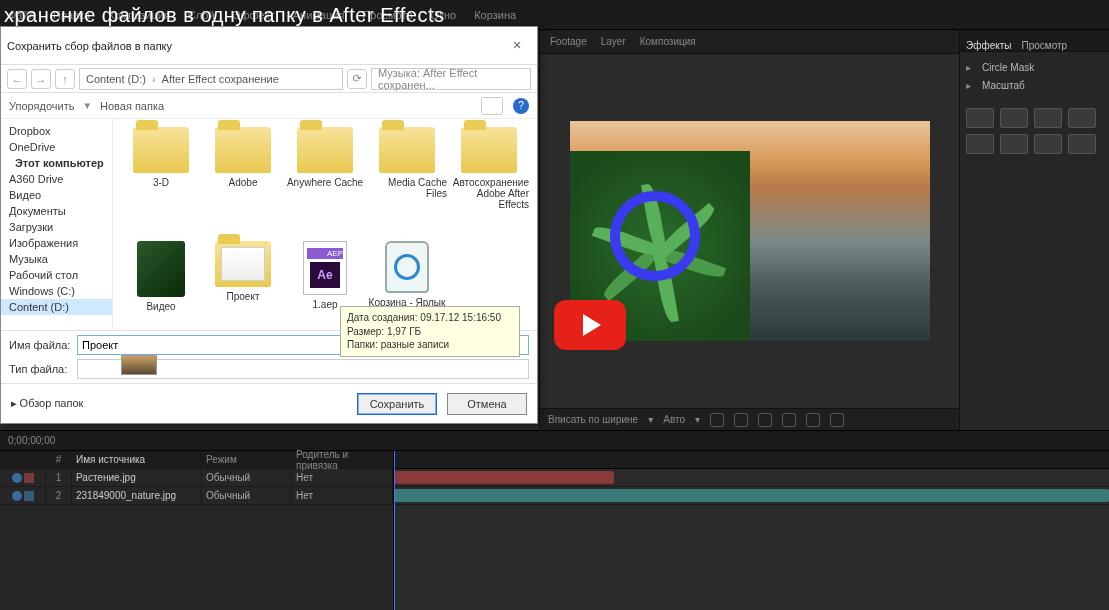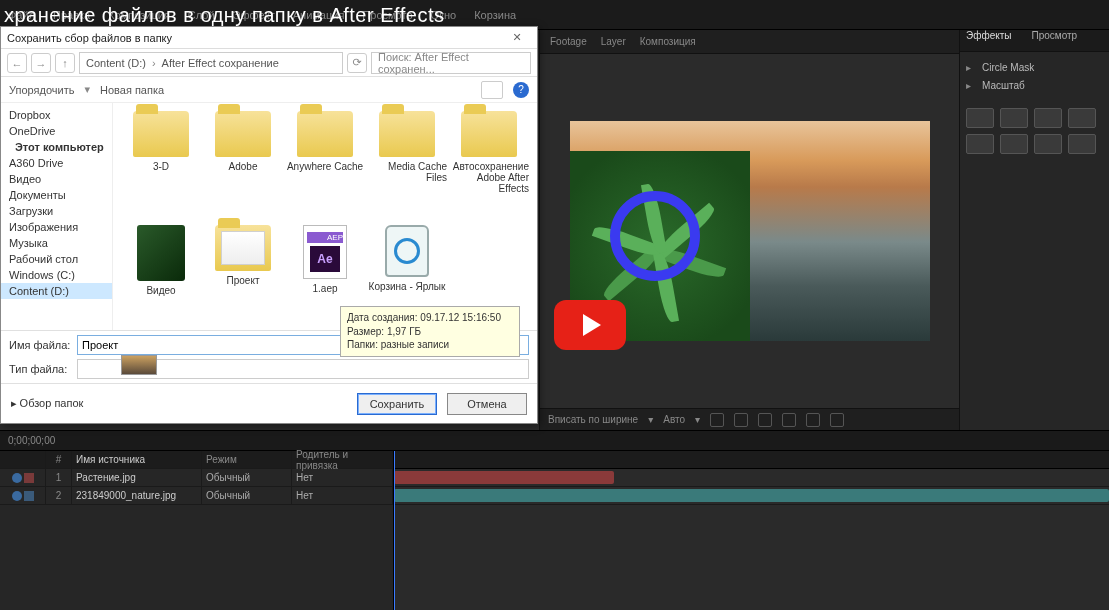--- a/index.html
+++ b/index.html
@@ -35,21 +35,21 @@
   .leaf.a { transform: rotate(-40deg); }
   .leaf.b { transform: rotate(80deg); }
   .leaf.c { transform: rotate(200deg); }
   .leaf.d { transform: rotate(260deg); }
   .circle-overlay { position: absolute; left: 40px; top: 70px; width: 90px; height: 90px; border: 10px solid #3a3af0; border-radius: 50%; }
   .viewer-footer { height: 22px; background: #1f1f1f; border-top: 1px solid #111; font-size: 10px; color: #888; display: flex; align-items: center; padding: 0 8px; gap: 10px; }
   .vf-ctrl { width: 14px; height: 14px; border: 1px solid #555; border-radius: 2px; display: inline-block; }
 
   
   .ae-right { width: 150px; background: #262626; border-left: 1px solid #111; font-size: 10px; color: #aaa; }
-  .panel-tabs { height: 22px; background: #1b1b1b; display: flex; align-items: flex-start; padding: 0 6px; gap: 20px; border-bottom: 1px solid #111; }
+  .panel-tabs { height: 22px; background: #1b1b1b; display: flex; align-items: flex-end; padding: 0 6px; gap: 10px; border-bottom: 1px solid #111; }
   .panel-tabs span.active { color: #ddd; }
   .eff-list { padding: 6px; }
   .eff-row { display: flex; align-items: center; gap: 6px; height: 18px; }
   .eff-row .tw { width: 10px; color: #888; }
   .eff-row .nm { flex: 1; color: #bbb; }
   .eff-icon-grid { display: grid; grid-template-columns: repeat(4, 28px); gap: 6px; padding: 8px 6px; }
   .eff-icon { width: 28px; height: 20px; background: #3a3a3a; border: 1px solid #555; border-radius: 2px; }
 
   
   .ae-timeline { position: absolute; left: 0; right: 0; top: 430px; bottom: 0; background: #222; border-top: 1px solid #000; display: flex; flex-direction: column; font-size: 10px; color: #aaa; }
@@ -71,21 +71,21 @@
   .ruler { height: 18px; background: #1c1c1c; border-bottom: 1px solid #000; position: relative; }
   .playhead { position: absolute; left: 0; top: 0; bottom: 0; width: 1px; background: #3a7aff; }
   .track { height: 18px; border-bottom: 1px solid #1a1a1a; position: relative; }
   .bar { position: absolute; top: 2px; bottom: 2px; border-radius: 2px; }
   .bar.red { background: #8a3a3a; left: 0; right: 0; }
   .bar.teal { background: #3a7a7a; left: 0; right: 0; }
   .bar.short { left: 0; width: 220px; }
 
   
   .win-dialog { position: absolute; left: 0; top: 26px; width: 538px; height: 398px; background: #fff; border: 1px solid #888; box-shadow: 2px 2px 8px rgba(0,0,0,.4); z-index: 40; font-size: 11px; color: #333; display: flex; flex-direction: column; }
-  .dlg-title { height: 22px; background: #fff; display: flex; align-items: center; padding: 0 6px; font-size: 11px; color: #222; border-bottom: 1px solid #ddd; }
+  .dlg-title { height: 38px; background: #fff; display: flex; align-items: center; padding: 0 6px; font-size: 11px; color: #222; border-bottom: 1px solid #ddd; }
   .dlg-title .close { margin-left: auto; width: 28px; text-align: center; color: #666; }
   .crumbs { height: 28px; display: flex; align-items: center; gap: 4px; padding: 0 6px; border-bottom: 1px solid #e0e0e0; }
   .nav-btn { width: 20px; height: 20px; border: 1px solid #ccc; border-radius: 3px; display: flex; align-items: center; justify-content: center; color: #888; }
   .path-box { flex: 1; height: 22px; border: 1px solid #ccc; display: flex; align-items: center; padding: 0 6px; gap: 6px; color: #555; }
   .search-box { width: 160px; height: 22px; border: 1px solid #ccc; display: flex; align-items: center; padding: 0 6px; color: #888; }
   .dlg-toolbar { height: 26px; display: flex; align-items: center; padding: 0 8px; gap: 10px; color: #555; border-bottom: 1px solid #eee; }
   .dlg-toolbar .spacer { flex: 1; }
   .tb-icon { width: 22px; height: 18px; border: 1px solid #ccc; border-radius: 2px; }
   .help { width: 16px; height: 16px; border-radius: 50%; background: #2a6ad0; color: #fff; display: flex; align-items: center; justify-content: center; font-size: 10px; }
 
@@ -265,21 +265,21 @@
     <div class="nav-btn">←</div>
     <div class="nav-btn">→</div>
     <div class="nav-btn">↑</div>
     <div class="path-box">
       <span>Content (D:)</span>
       <span class="sep">›</span>
       <span>After Effect сохранение</span>
     </div>
     <div class="nav-btn">⟳</div>
     <div class="search-box">
-      <span>Поиск: After Effect сохранен...</span>
+      <span>Музыка: After Effect сохранен...</span>
     </div>
   </div>
 
   <div class="dlg-toolbar">
     <span>Упорядочить</span>
       <span class="sep">▾</span>
     <span>Новая папка</span>
     <span class="spacer"></span>
     <span class="tb-icon"></span>
     <span class="help">?</span>

